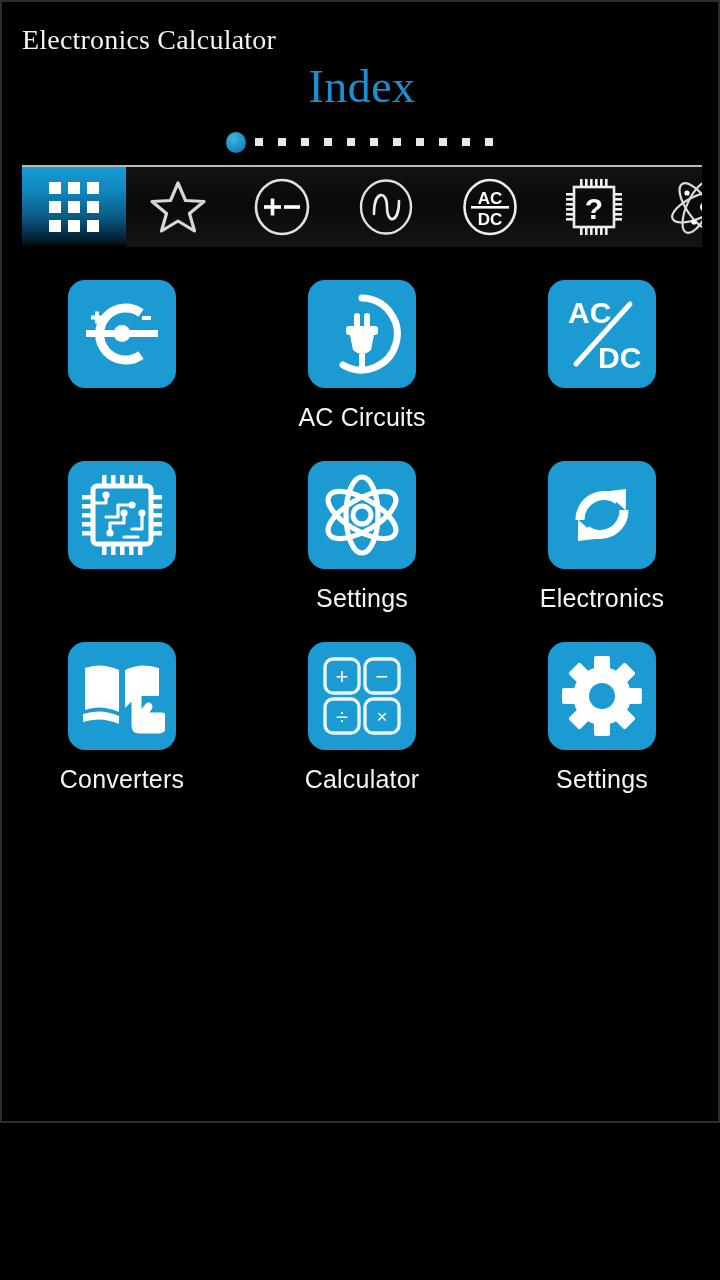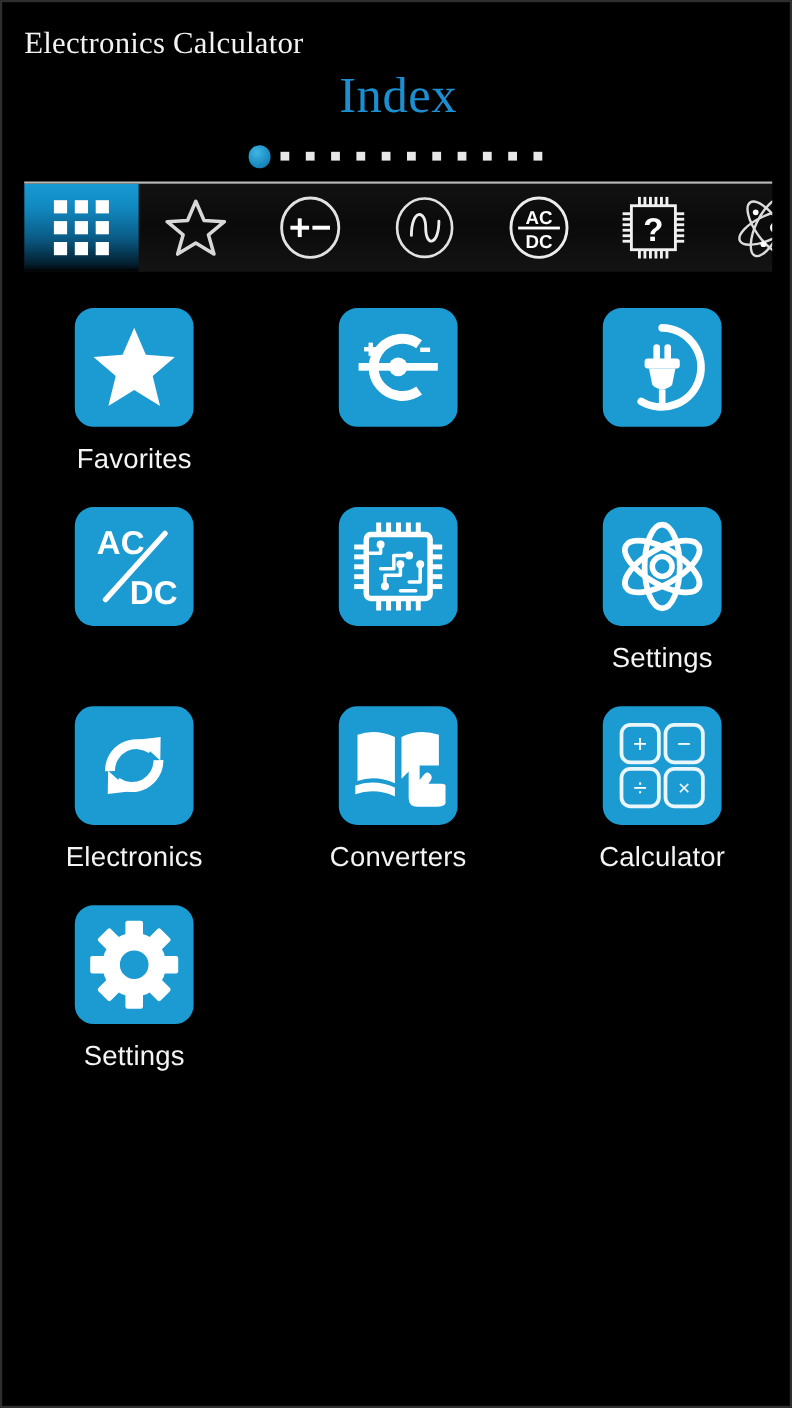--- a/index.html
+++ b/index.html
@@ -5,21 +5,21 @@
 <style>
   * { margin:0; padding:0; box-sizing:border-box; }
   html, body {
     width:720px; height:1280px;
     background:#000;
     font-family:"Liberation Sans", sans-serif;
     overflow:hidden;
   }
   #screen {
     position:relative;
-    width:720px; height:1280px;
+    width:720px; height:1123px;
     background:#000;
     border:2px solid #2e2e2e;
     overflow:hidden;
   }
 
   
   #app-title {
     position:absolute;
     left:20px; top:22px;
     font-family:"Liberation Serif", serif;
@@ -281,28 +281,20 @@
         <circle cx="38" cy="31" r="5" fill="#fff"></circle>
         <circle cx="20" cy="17" r="2.6" fill="#fff"></circle>
         <circle cx="27" cy="46" r="2.6" fill="#fff"></circle>
       </svg>
     </div>
 
   </div>
 
   <div id="app-grid">
 
-    <div class="app-cell">
-      <div class="tile">
-        <svg width="80" height="78" viewBox="0 0 80 78">
-          <polygon points="40,3 50.6,27.5 77,29.5 56.8,46.8 63.5,74 40,59.5 16.5,74 23.2,46.8 3,29.5 29.4,27.5" fill="#fff"></polygon>
-        </svg>
-      </div>
-      <div class="app-label">Favorites</div>
-    </div>
 
     <div class="app-cell">
       <div class="tile">
         <svg width="84" height="84" viewBox="0 0 84 84">
           <path d="M61 21 A26 26 0 1 0 61 63" fill="none" stroke="#fff" stroke-width="9" stroke-linecap="butt"></path>
           <rect x="6" y="38" width="72" height="7" fill="#fff"></rect>
           <circle cx="42" cy="41.5" r="8.5" fill="#fff"></circle>
           <g fill="#fff">
             <rect x="11" y="23.5" width="12" height="4"></rect>
             <rect x="15" y="19.5" width="4" height="12"></rect>
@@ -318,20 +310,21 @@
           <path d="M41 5 A36 36 0 1 1 22 72" fill="none" stroke="#fff" stroke-width="7" stroke-linecap="round"></path>
           <g fill="#fff">
             <rect x="33" y="20" width="6" height="15" rx="3"></rect>
             <rect x="43" y="20" width="6" height="15" rx="3"></rect>
             <rect x="25" y="33" width="32" height="9" rx="3"></rect>
             <path d="M29 42 L53 42 L50 57 Q41 65 32 57 Z"></path>
             <rect x="38" y="61" width="6" height="16"></rect>
           </g>
         </svg>
       </div>
+      <div class="app-label">AC Circuits</div>
     </div>
 
     <div class="app-cell">
       <div class="tile">
         <svg width="88" height="88" viewBox="0 0 88 88">
           <text class="tile-text" x="10" y="33" font-size="30">AC</text>
           <line x1="18" y1="74" x2="72" y2="14" stroke="#fff" stroke-width="5" stroke-linecap="round"></line>
           <text class="tile-text" x="40" y="78" font-size="30">DC</text>
         </svg>
       </div>

